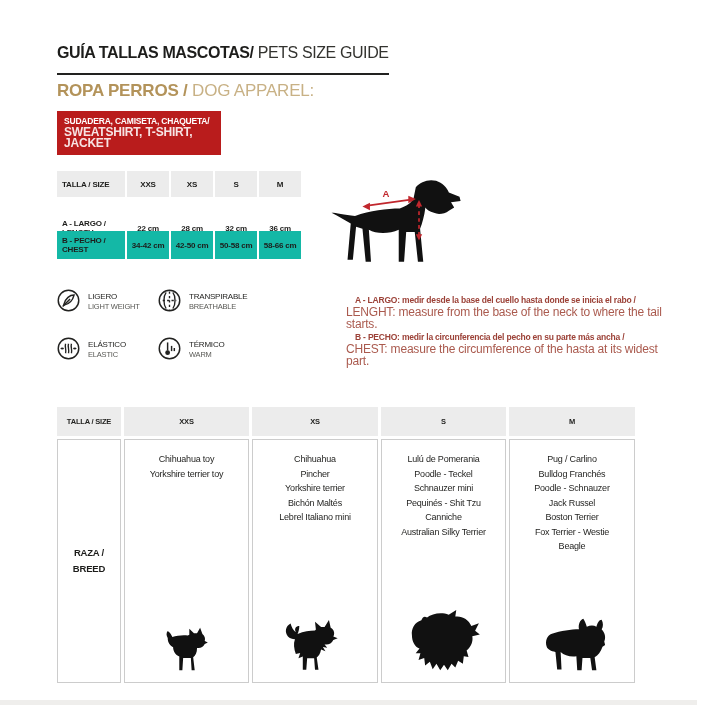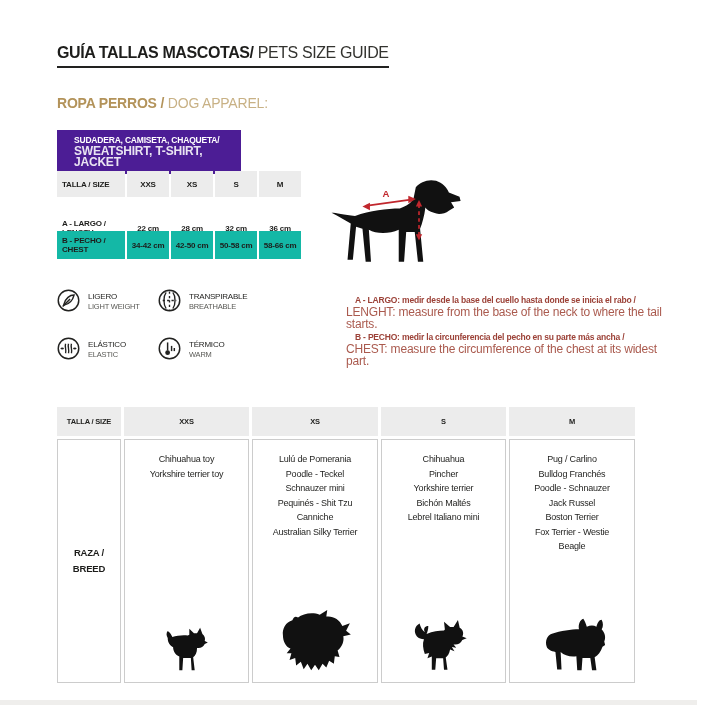--- a/index.html
+++ b/index.html
@@ -7,30 +7,30 @@
     width:720px; height:720px; background:#ffffff; position:relative;
     font-family:"Liberation Sans", sans-serif; color:#1d1d1b; overflow:hidden;
     letter-spacing:-0.2px;
   }
   .abs { position:absolute; }
 
   
   #title-block { left:57px; top:44px; }
   #title-block .title {
     display:inline-block; font-size:16px; font-weight:bold; color:#1d1d1b;
-    letter-spacing:-0.4px; padding-bottom:4px; border-bottom:2px solid #222220;
+    letter-spacing:-0.4px; padding-bottom:11px; border-bottom:2px solid #222220;
   }
   #title-block .title .light { font-weight:400; color:#33332f; }
 
   
-  #subtitle { left:57px; top:95px; font-size:14px; font-weight:bold; color:#b3935a; }
+  #subtitle { left:57px; top:81px; font-size:17px; font-weight:bold; color:#b3935a; }
   #subtitle .light { font-weight:400; color:#c8b185; }
 
   
-  #category-box { left:57px; top:130px; width:150px; background:#4c1d95; padding:5px 17px 6px; }
+  #category-box { left:57px; top:111px; width:150px; background:#b91c1c; padding:5px 7px 6px; }
   #category-box .l1 { font-size:8.5px; font-weight:bold; color:#ffffff; line-height:11px; }
   #category-box .l2 { font-size:12px; font-weight:700; color:rgba(255,255,255,0.88); line-height:11px; }
 
   
   #size-table { left:57px; top:171px; display:grid;
     grid-template-columns:68px 42px 42px 42px 42px;
     grid-template-rows:26px 28px 28px; gap:3px 2px; }
   .st-cell { display:flex; align-items:center; justify-content:center;
     font-size:8px; font-weight:bold; color:#1d1d1b; }
   .st-head { background:#ececec; }
@@ -186,71 +186,71 @@
       <div class="f-label">TÉRMICO</div>
       <div class="f-sub">WARM</div>
     </div>
   </div>
 </div>
 
 <div class="abs" id="notes">
   <div class="note-bold">A - LARGO: medir desde la base del cuello hasta donde se inicia el rabo /</div>
   <div class="note-light">LENGHT: measure from the base of the neck to where the tail starts.</div>
   <div class="note-bold">B - PECHO: medir la circunferencia del pecho en su parte más ancha /</div>
-  <div class="note-light">CHEST: measure the circumference of the chest at its widest part.</div>
+  <div class="note-light">CHEST: measure the circumference of the hasta at its widest part.</div>
 </div>
 
 <div class="abs" id="breed-table">
   <div class="bt-h">TALLA /  SIZE</div>
   <div class="bt-h">XXS</div>
   <div class="bt-h">XS</div>
   <div class="bt-h">S</div>
   <div class="bt-h">M</div>
 
   <div class="bt-side">RAZA /
 BREED</div>
 
   <div class="bt-cell">
     <div class="breeds">Chihuahua toy
 Yorkshire terrier toy</div>
     <svg class="dog" width="54" height="48" viewBox="0 0 70 62">
       <path d="M10,14 C8,11 8,7 10,5 C13,7 15,10 16,13 C22,11 30,10 36,11 L38,10 L38,2 L44,8
         L48,8 L52,1 L55,9 C58,11 59,15 58,18 L62,20 L58,22 C56,26 52,28 48,27
         C48,33 46,37 43,39 L45,56 L41,56 L40,40 L30,40 L29,56 L25,56 L25,38
         C20,36 17,31 17,26 C13,24 10,20 10,14 Z"></path>
+    </svg>
+  </div>
+
+  <div class="bt-cell">
+    <div class="breeds">Chihuahua
+Pincher
+Yorkshire terrier
+Bichón Maltés
+Lebrel Italiano mini</div>
+    <svg class="dog" width="68" height="56" viewBox="0 0 78 64">
+      <path d="M8,20 C4,15 5,8 11,5 C12,9 14,13 17,15 C15,11 17,8 21,8 C21,12 20,15 19,17
+        C26,14 33,13 39,13 L40,12 L39,3 L46,9 L50,9 L55,1 L57,10 C61,12 62,17 60,20
+        L65,22 L60,24 C58,28 54,30 50,29 L53,33 L48,32 L51,37 L46,35 C45,40 43,43 41,44
+        L43,58 L39,58 L38,45 L30,45 L29,58 L25,58 L25,43 L20,45 L22,39 L17,40
+        C15,34 14,28 16,23 C13,23 10,22 8,20 Z"></path>
     </svg>
   </div>
 
   <div class="bt-cell">
     <div class="breeds">Lulú de Pomerania
 Poodle  -  Teckel
 Schnauzer mini
 Pequinés  -  Shit Tzu
 Canniche
 Australian Silky Terrier</div>
     <svg class="dog" width="80" height="66" viewBox="0 0 84 70">
       <path d="M18,12 C11,14 7,21 8,28 C8,34 11,40 16,42 L12,47 L17,47 L15,54 L21,52
         L22,60 L27,56 L30,64 L34,58 L38,65 L42,59 L46,65 L50,58 L54,62 L57,55
         L62,58 L63,50 L68,51 L66,44 C71,40 73,34 72,29 L80,27 L75,23 L79,15 L71,18
         C68,11 61,7 54,8 L55,1 L47,6 C39,3 29,5 24,9 C21,7 19,9 18,12 Z"></path>
-    </svg>
-  </div>
-
-  <div class="bt-cell">
-    <div class="breeds">Chihuahua
-Pincher
-Yorkshire terrier
-Bichón Maltés
-Lebrel Italiano mini</div>
-    <svg class="dog" width="68" height="56" viewBox="0 0 78 64">
-      <path d="M8,20 C4,15 5,8 11,5 C12,9 14,13 17,15 C15,11 17,8 21,8 C21,12 20,15 19,17
-        C26,14 33,13 39,13 L40,12 L39,3 L46,9 L50,9 L55,1 L57,10 C61,12 62,17 60,20
-        L65,22 L60,24 C58,28 54,30 50,29 L53,33 L48,32 L51,37 L46,35 C45,40 43,43 41,44
-        L43,58 L39,58 L38,45 L30,45 L29,58 L25,58 L25,43 L20,45 L22,39 L17,40
-        C15,34 14,28 16,23 C13,23 10,22 8,20 Z"></path>
     </svg>
   </div>
 
   <div class="bt-cell">
     <div class="breeds">Pug / Carlino
 Bulldog Franchés
 Poodle  -  Schnauzer
 Jack Russel
 Boston Terrier
 Fox Terrier  -  Westie

